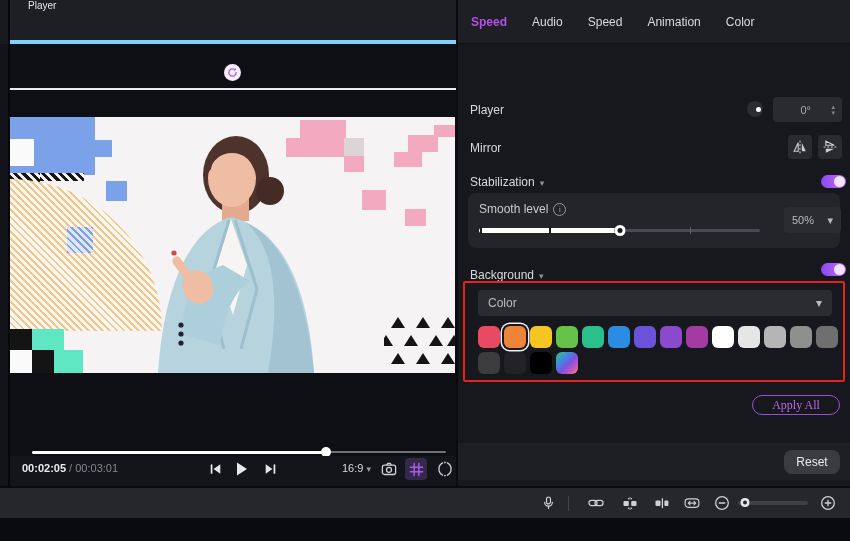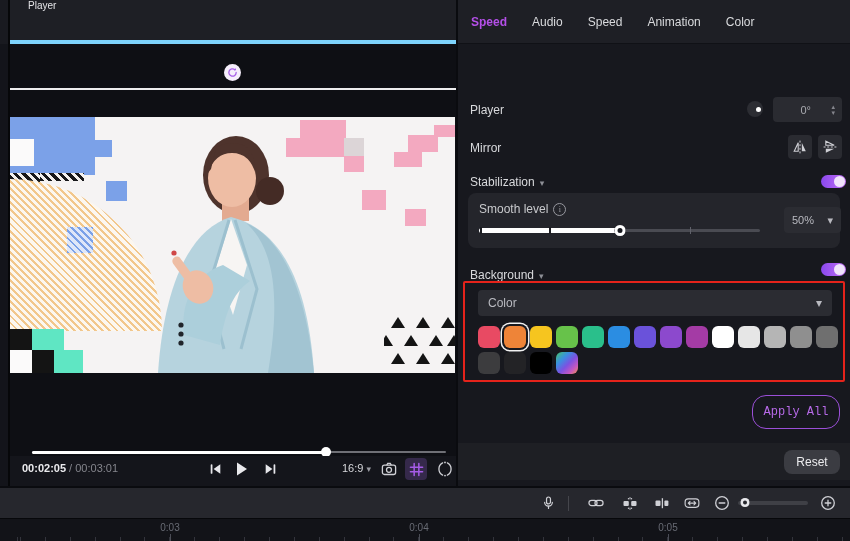--- a/index.html
+++ b/index.html
@@ -77,22 +77,22 @@
     display:flex;align-items:center;justify-content:space-between;box-sizing:border-box;padding:0 8px;cursor:pointer;margin-left:10px;}
   .mini-select span{font-size:11px;color:#b9bac0;}
   .highlight-box{position:absolute;left:5px;top:281px;width:378px;height:97px;border:2.5px solid #e5231b;border-radius:2px;}
   .color-select{position:absolute;left:20px;top:290px;width:354px;height:26px;background:#2b2c32;border-radius:4px;
     display:flex;align-items:center;justify-content:space-between;box-sizing:border-box;padding:0 10px;cursor:pointer;}
   .color-select span{font-size:12px;color:#b9bac0;}
   .swatch-row{position:absolute;left:20px;display:flex;gap:4px;}
   .swatch{width:22px;height:22px;border-radius:6px;cursor:pointer;}
   .swatch.selected{box-shadow:0 0 0 2px #17181e, 0 0 0 3.5px #f2f2f2;}
   .swatch.gradient{background:linear-gradient(135deg,#45c469 0%,#3a8fe0 30%,#7b52e2 55%,#c557c0 78%,#f0924e 100%);}
-  .apply-btn{position:absolute;left:294px;top:395px;width:88px;height:34px;border:1.5px solid #9b4fd8;border-radius:14px;
-    background:transparent;color:#b76ae8;font-size:12px;font-family:Liberation Mono, monospace;cursor:pointer;}
+  .apply-btn{position:absolute;left:294px;top:395px;width:88px;height:20px;border:1.5px solid #9b4fd8;border-radius:14px;
+    background:transparent;color:#b76ae8;font-size:12px;font-family:Liberation Serif, serif;cursor:pointer;}
   .reset-bar{position:absolute;left:0;top:443px;width:392px;height:37px;background:#1e1f24;}
   .reset-btn{position:absolute;right:10px;top:7px;width:56px;height:24px;background:#3b3c42;border:none;border-radius:8px;
     color:#ececee;font-size:12px;font-family:"Liberation Sans",sans-serif;cursor:pointer;}
   
   .toolbar{position:absolute;left:0;top:488px;width:850px;height:30px;background:#26272d;}
   .tb-icon{position:absolute;top:7px;width:16px;height:16px;display:flex;align-items:center;justify-content:center;cursor:pointer;}
   .tb-divider{position:absolute;left:568px;top:8px;width:1px;height:15px;background:#45464c;}
   .zoom-slider{position:absolute;left:738px;top:13px;width:70px;height:4px;background:#3f4046;border-radius:2px;cursor:pointer;}
   .zoom-handle{position:absolute;top:-3px;width:9px;height:9px;border-radius:50%;background:#e8e8ec;transform:translateX(-50%);
     box-shadow:inset 0 0 0 2.5px #e8e8ec, inset 0 0 0 5px #26272d;}
@@ -391,23 +391,14 @@
       <div class="zoom-handle" style="left: 10%;"></div>
     </div>
     <div class="tb-icon" style="left:820px">
       <svg width="16" height="16" viewBox="0 0 16 16" fill="none" stroke="#cfd0d5" stroke-width="1.3" stroke-linecap="round">
           <circle cx="8" cy="8" r="6.3"></circle>
           <path d="M5.2 8h5.6M8 5.2v5.6"></path>
         </svg>
     </div>
   </div>
 
-  <div class="ruler">
-    <div class="ruler-ticks"></div>
-  <span class="ruler-label" style="left: 170px;">0:03</span>
-      <div class="ruler-major" style="left: 170px;"></div>
-      <span class="ruler-label" style="left: 419px;">0:04</span>
-      <div class="ruler-major" style="left: 419px;"></div>
-      <span class="ruler-label" style="left: 668px;">0:05</span>
-      <div class="ruler-major" style="left: 668px;"></div>
-    </div>
 
 </div>
 
 </body></html>

